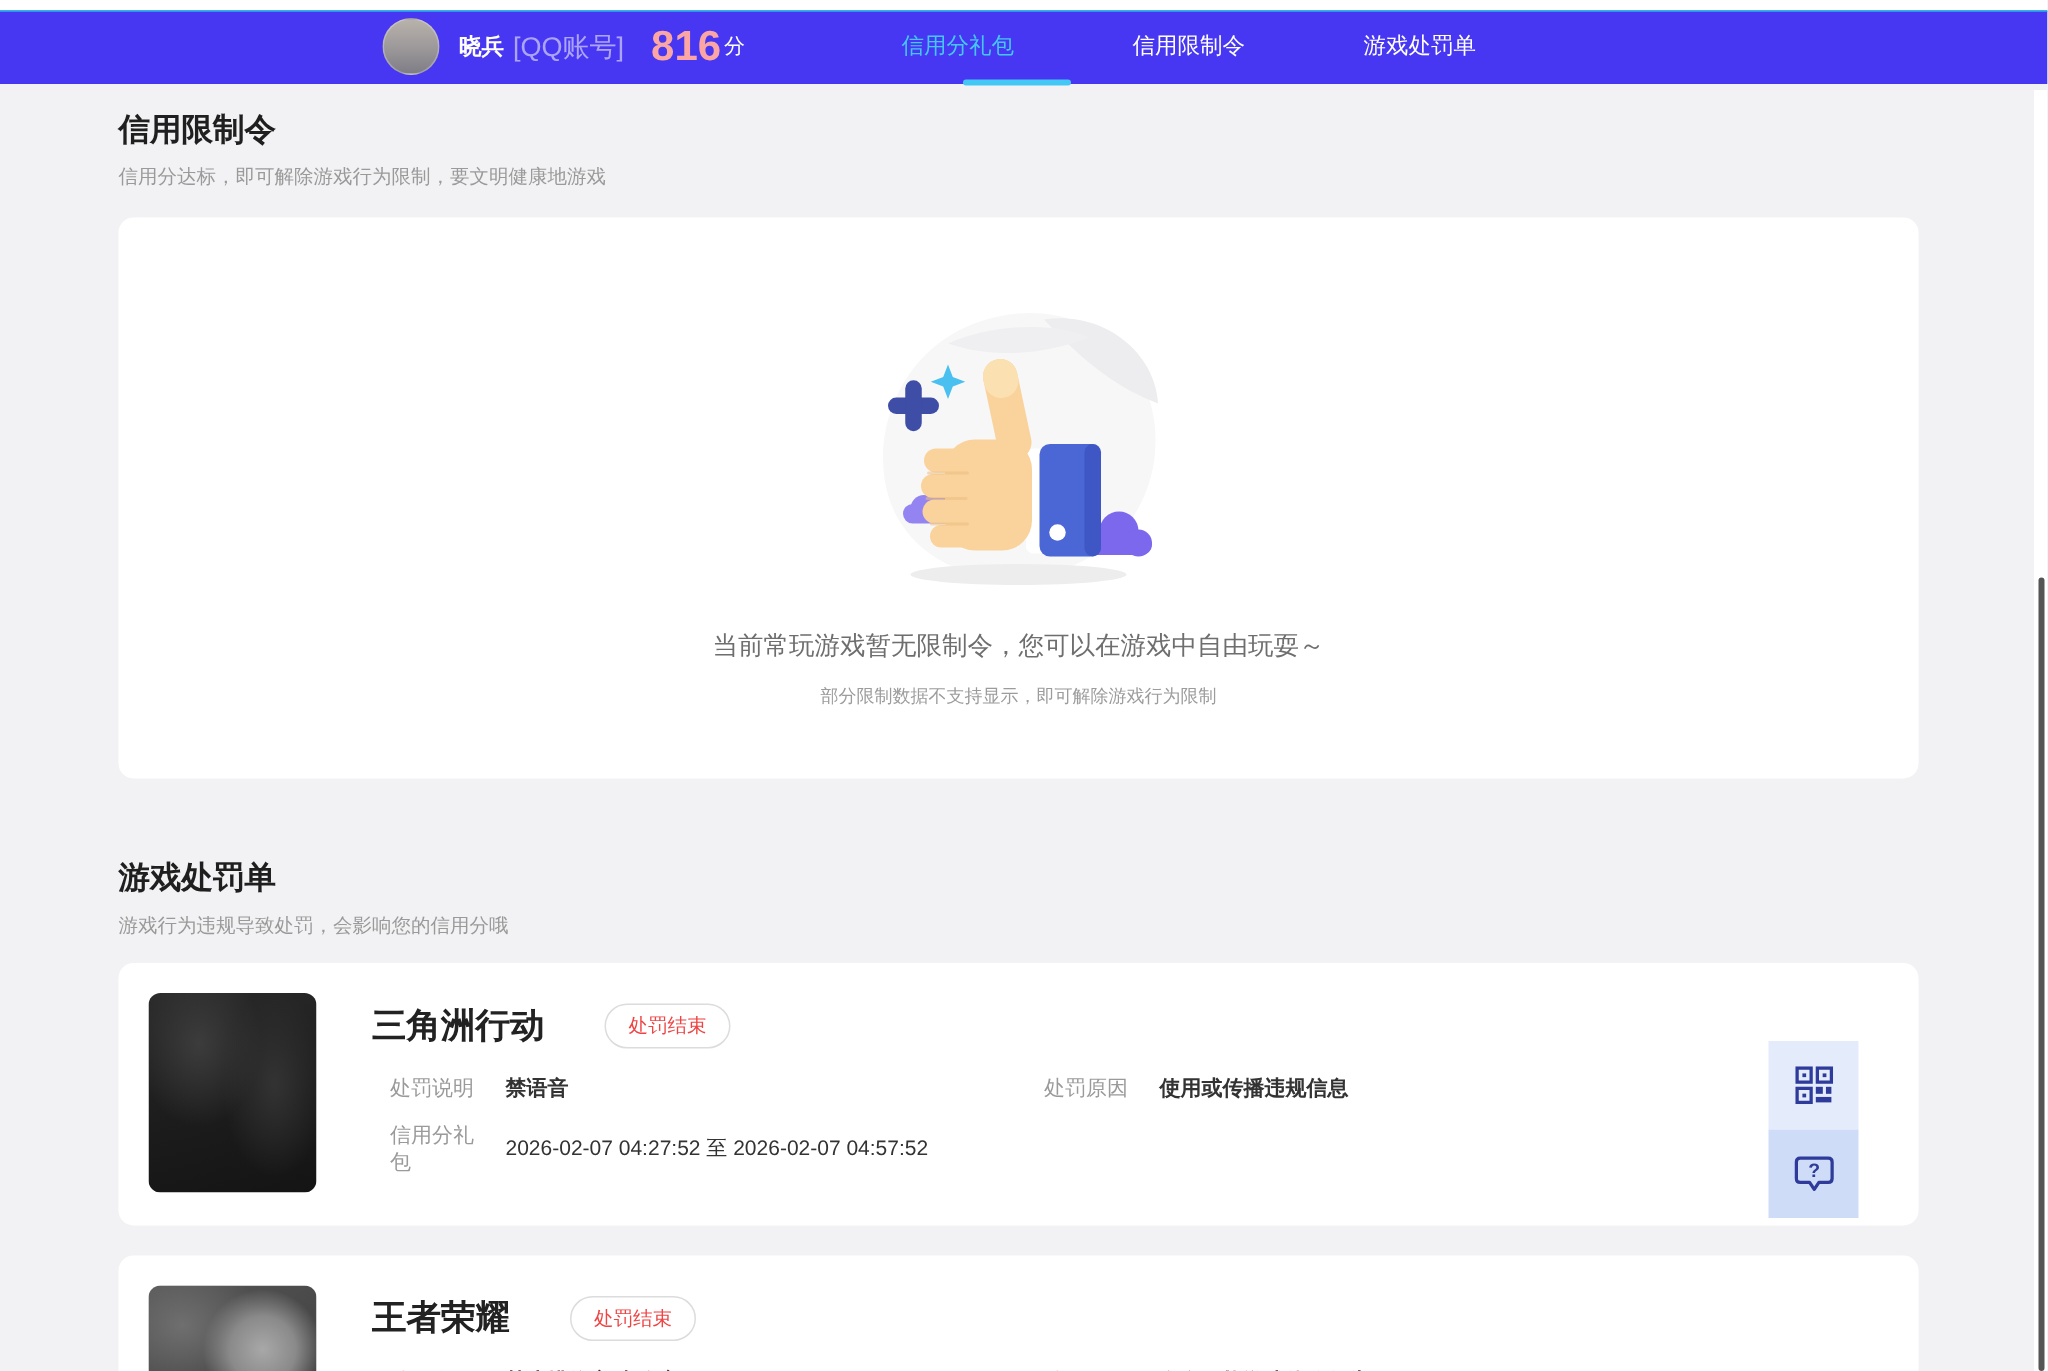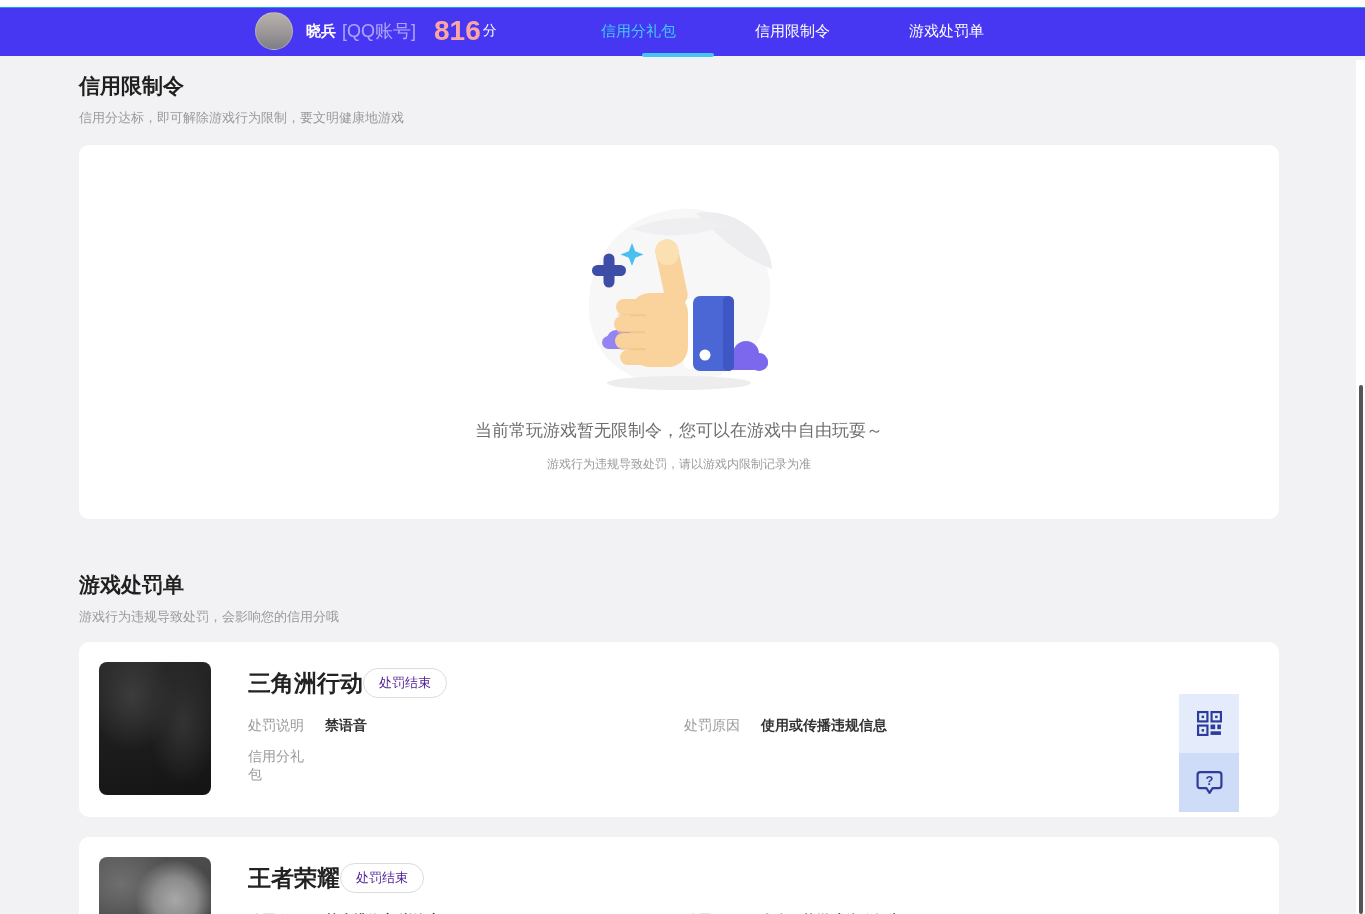--- a/index.html
+++ b/index.html
@@ -78,32 +78,32 @@
       radial-gradient(ellipse 50px 90px at 75% 45%, #333333 0%, rgba(51,51,51,0) 70%),
       linear-gradient(165deg, #2a2a2a 0%, #1c1c1c 55%, #141414 100%);
   }
   .thumb-hok {
     background:
       radial-gradient(circle 40px at 68% 32%, #a8a8a8 0%, #8a8a8a 55%, rgba(138,138,138,0) 100%),
       radial-gradient(ellipse 70px 60px at 20% 20%, #6f6f6f 0%, rgba(111,111,111,0) 75%),
       linear-gradient(150deg, #565656 0%, #474747 45%, #2e2e2e 100%);
   }
   .card-body { margin-left: 37px; flex: 1; padding-top: 6px; }
-  .card-title-row { display: flex; align-items: flex-start; }
+  .card-title-row { display: flex; align-items: center; gap: 24px; }
   .game-title { font-size: 23px; font-weight: bold; color: #222222; }
   .status-badge {
-    border: 1px solid #dcdcdc; color: #4c1d95;
+    margin-left: 16px; border: 1px solid #dcdcdc; color: #ef4444;
     border-radius: 15px; font-size: 13px; padding: 5px 15px; background: #fff;
   }
   .fields {
     margin-top: 18px; display: grid;
     grid-template-columns: 436px 1fr; row-gap: 13px; font-size: 14px;
   }
   .field { display: flex; align-items: center; }
-  .field-label { color: #9a9a9a; width: 57px; margin-right: 20px; flex: none; }
+  .field-label { color: #9a9a9a; width: 57px; margin-right: 20px; flex: none; margin-left: 12px; }
   .field-value { color: #333333; font-weight: 600; }
   .field-value.time { font-weight: 400; }
 
   .icon-col { position: absolute; right: 40px; top: 52px; width: 60px; }
   .icon-btn { width: 60px; height: 59px; display: flex; align-items: center; justify-content: center; cursor: pointer; }
   .icon-btn.qr { background: #e4ecfc; }
   .icon-btn.help { background: #cfdcf8; }
 
   
   .scroll-track { position: absolute; right: 0; top: 60px; width: 9px; height: 854px; background: #ffffff; }
@@ -187,21 +187,21 @@
         <rect x="41" y="130" width="36" height="16" rx="8"></rect>
         <rect x="46" y="147" width="34" height="15" rx="7.5"></rect>
       </g>
       <g fill="#edbd82" opacity="0.55">
         <rect x="44" y="111.3" width="28" height="2" rx="1"></rect>
         <rect x="43" y="128.3" width="28" height="2" rx="1"></rect>
         <rect x="46" y="145.3" width="26" height="2" rx="1"></rect>
       </g>
     </svg>
     <div class="empty-main">当前常玩游戏暂无限制令，您可以在游戏中自由玩耍～</div>
-    <div class="empty-sub">游戏行为违规导致处罚，请以游戏内限制记录为准</div>
+    <div class="empty-sub">部分限制数据不支持显示，即可解除游戏行为限制</div>
   </div>
 
   <div class="section-head penalty-head">
     <div class="section-title">游戏处罚单</div>
     <div class="section-sub">游戏行为违规导致处罚，会影响您的信用分哦</div>
   </div>
 
   <div class="card penalty-card">
     <div class="thumb thumb-delta"></div>
     <div class="card-body">
@@ -213,20 +213,21 @@
         <div class="field">
           <span class="field-label">处罚说明</span>
           <span class="field-value">禁语音</span>
         </div>
         <div class="field">
           <span class="field-label">处罚原因</span>
           <span class="field-value">使用或传播违规信息</span>
         </div>
         <div class="field">
           <span class="field-label">信用分礼包</span>
+          <span class="field-value time">2026-02-07 04:27:52 至 2026-02-07 04:57:52</span>
         </div>
       </div>
     </div>
     <div class="icon-col">
       <div class="icon-btn qr">
         <svg width="27" height="27" viewBox="0 0 26 26">
           <g fill="none" stroke="#2e3b9a" stroke-width="2.1">
             <rect x="2" y="2" width="9" height="9"></rect>
             <rect x="15" y="2" width="9" height="9"></rect>
             <rect x="2" y="15" width="9" height="9"></rect>

